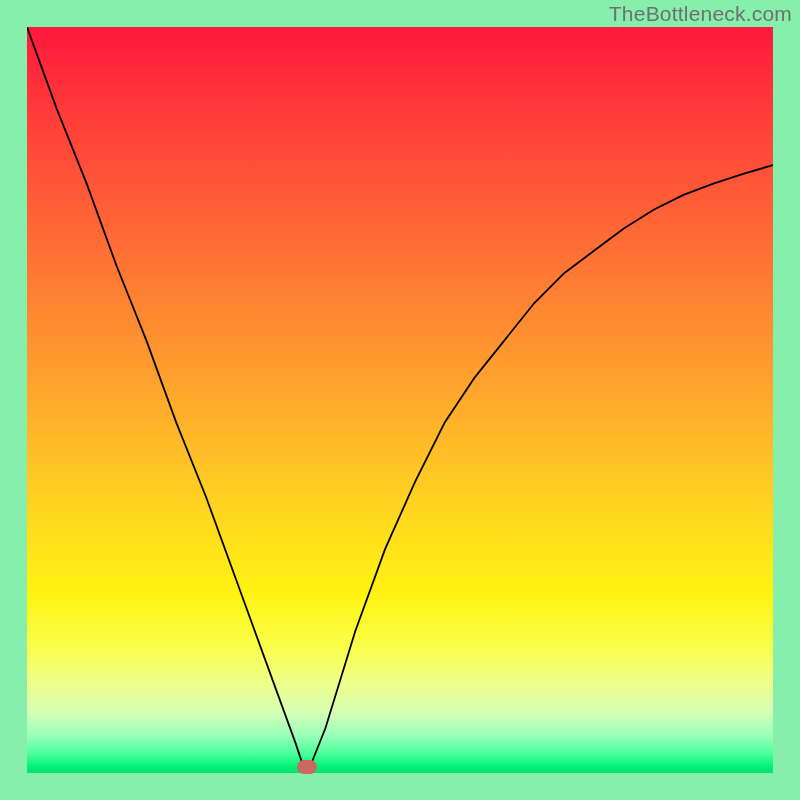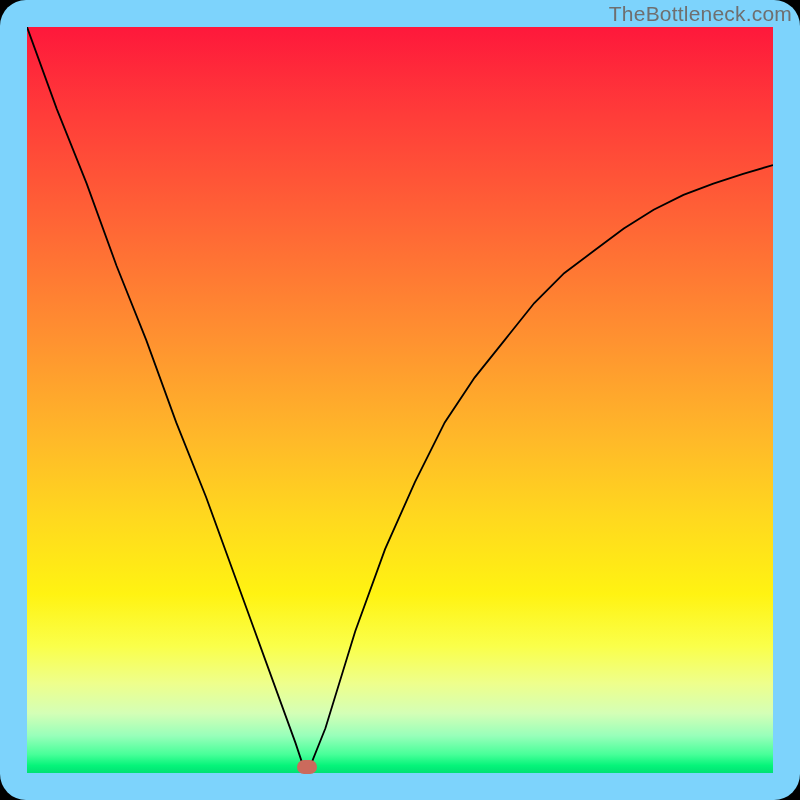--- a/index.html
+++ b/index.html
@@ -8,22 +8,21 @@
     width: 800px;
     height: 800px;
     overflow: hidden;
     background: #000;
     font-family: Arial, Helvetica, sans-serif;
   }
   .frame {
     position: relative;
     width: 800px;
     height: 800px;
-    background: #7dd3fc;
-    border-radius: 26px;
+    background: #86efac;
   }
   .watermark {
     position: absolute;
     top: 2px;
     right: 8px;
     color: #6f6f6f;
     font-size: 21px;
     font-weight: 400;
     letter-spacing: 0.2px;
   }

